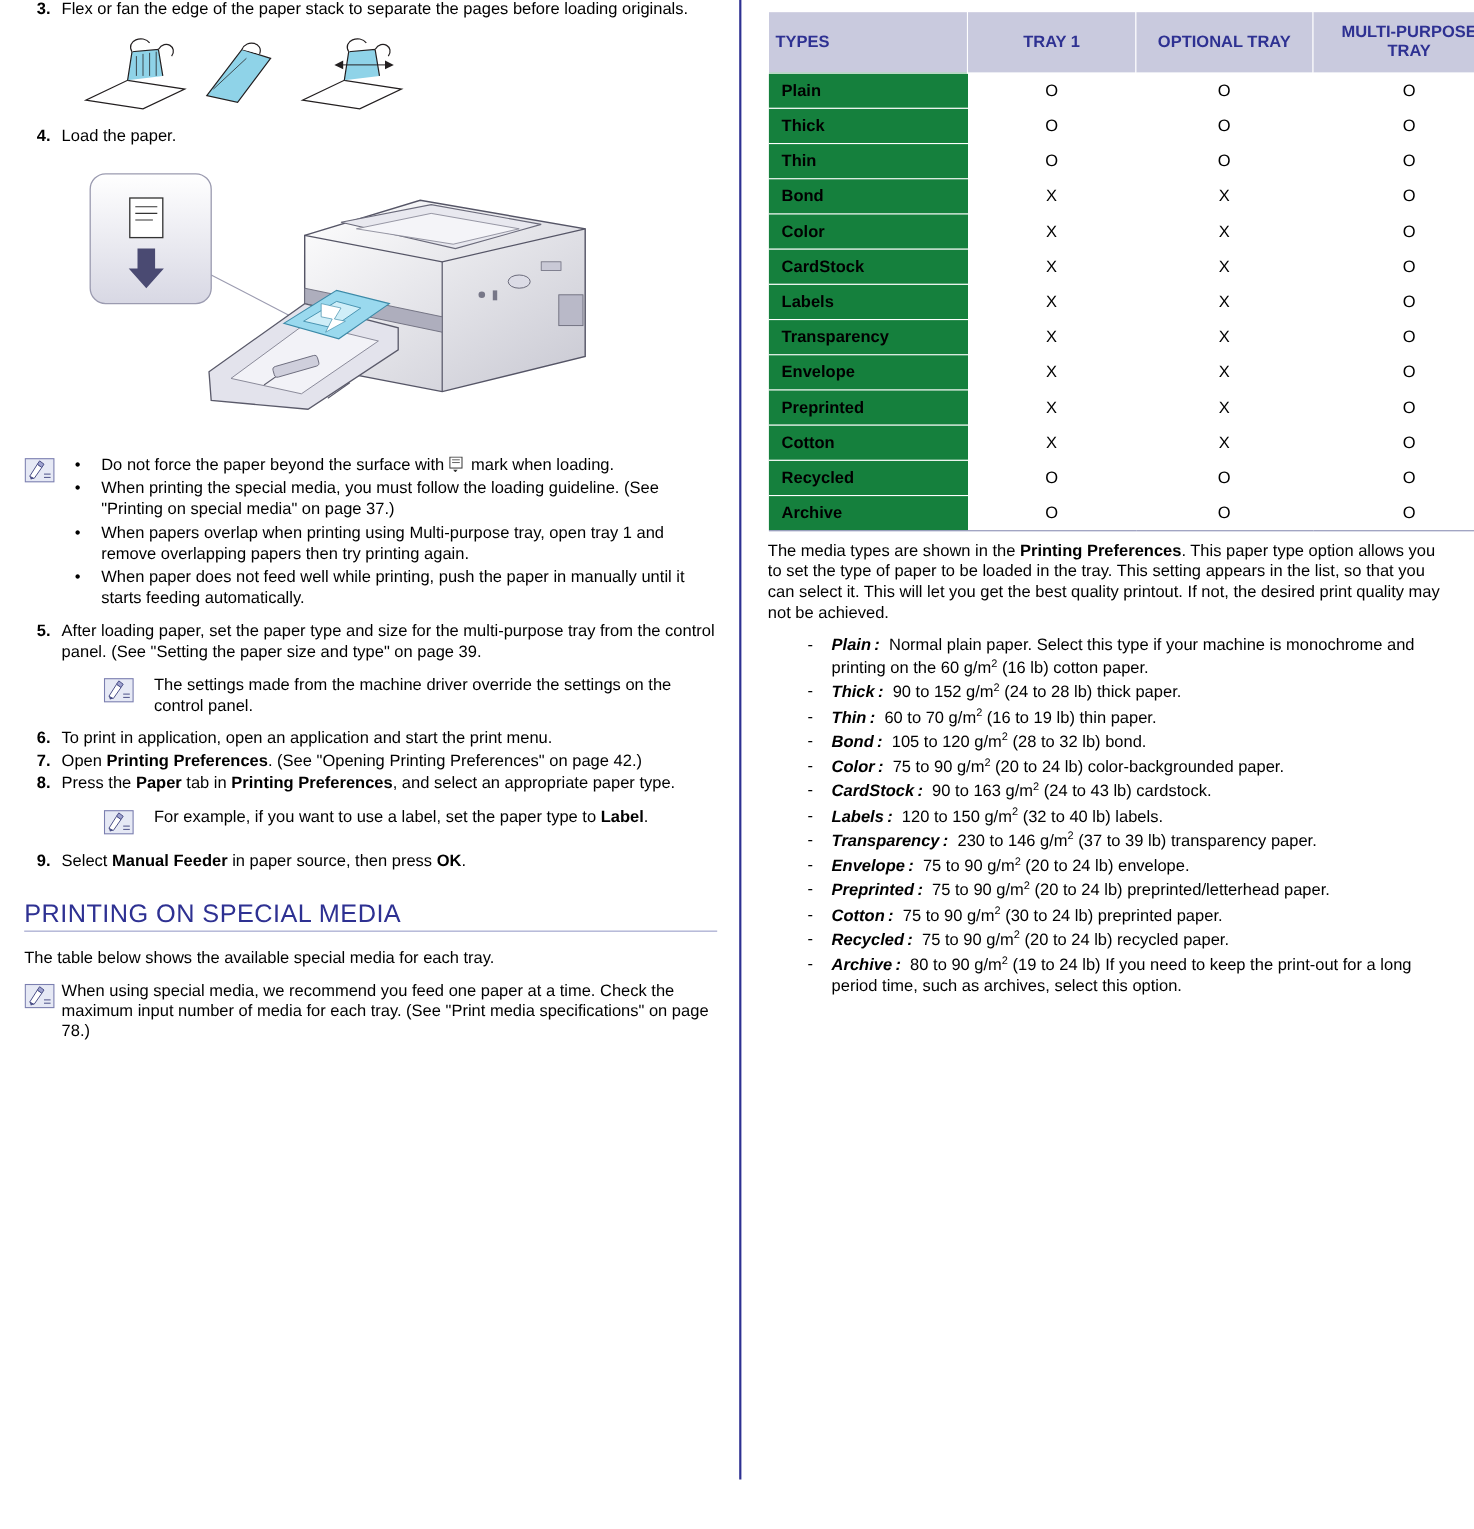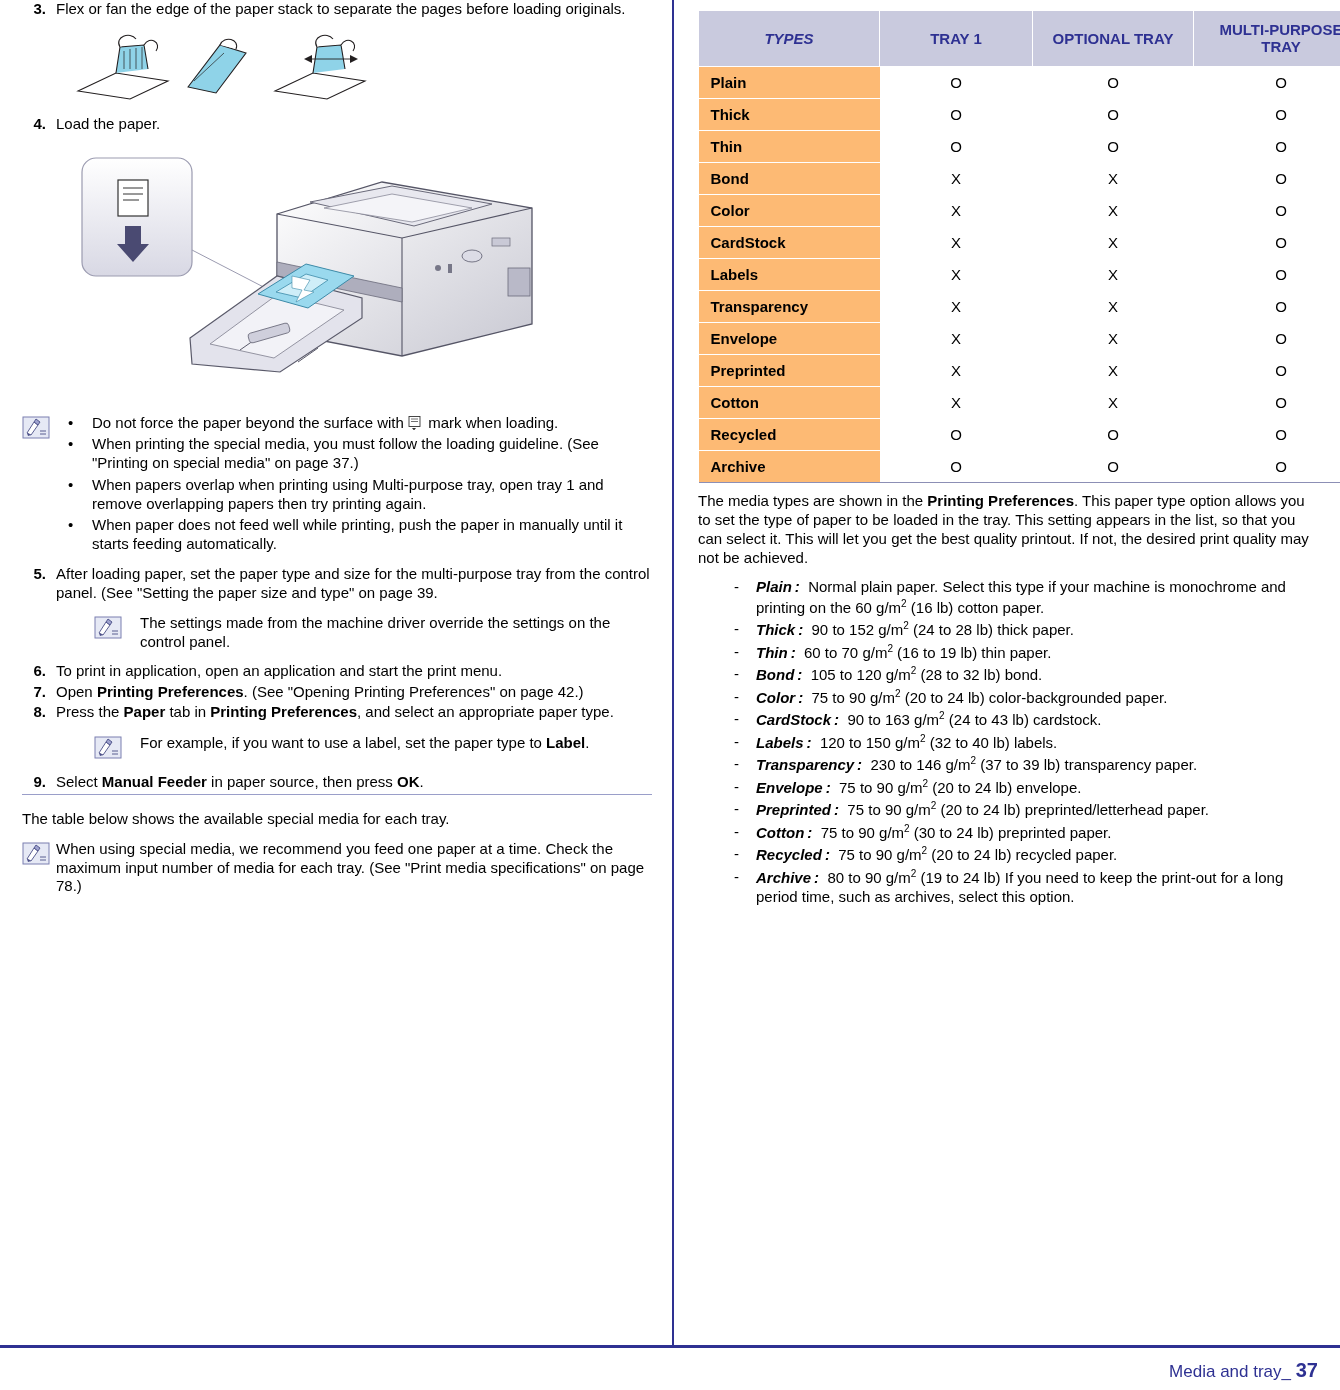--- a/index.html
+++ b/index.html
@@ -125,29 +125,29 @@
   table.media th {
     background: #c9cade;
     color: #2e3192;
     font-weight: bold;
     font-size: 15px;
     padding: 10px 6px;
     border: 1px solid #ffffff;
     text-align: center;
     line-height: 1.15;
   }
-  table.media th.first { text-align: center; font-style: italic; }
+  table.media th.first { text-align: left; }
   table.media td {
     border-bottom: 1px solid #ffffff;
     padding: 7px 6px;
     font-size: 15px;
     text-align: center;
   }
   table.media td.type {
-    background: #fdba74;
+    background: #15803d;
     text-align: left;
     font-weight: bold;
     padding-left: 12px;
   }
   table.media tr.last td { border-bottom: 1px solid #8c8fb5; }
   
   .deflist {
     margin-left: 36px;
     margin-top: 4px;
   }
@@ -375,20 +375,21 @@
       <div class="note-body"><span>For example, if you want to use a label, set the paper type to </span><b>Label</b><span>.</span></div>
     </div>
 
     <div class="step" style="margin-top:10px;">
       <div class="step-num">9.</div>
       <div class="step-body"><span>Select </span><b>Manual Feeder</b><span> in paper source, then press </span><b>OK</b><span>.</span></div>
     </div>
 
 
 
+    <div class="sec-head">PRINTING ON SPECIAL MEDIA</div>
     <div class="sec-rule"></div>
 
     <div class="body-para">The table below shows the available special media for each tray.</div>
 
     <div class="note" style="width:630px;">
       <div class="note-icon" style="flex:0 0 34px;width:34px;">
         <svg width="30" height="24" viewBox="0 0 30 24">
           <rect x="1" y="1" width="26" height="21" fill="#e6e9f5" stroke="#7b7fb0" stroke-width="1"></rect>
           <path d="M5 17 L12 6 L16 9 L9 19 Z" fill="#ffffff" stroke="#4a4e86" stroke-width="0.9"></path>
           <path d="M12 6 L14 3 L18 6 L16 9 Z" fill="#9ea2cf" stroke="#4a4e86" stroke-width="0.9"></path>
@@ -548,18 +549,14 @@
           <div class="deftext"><span class="term">Recycled :</span>&nbsp; <span>75 to 90 g/m</span><sup>2</sup><span> (20 to 24 lb) recycled paper.</span></div>
         </div>
       <div class="defrow">
           <div class="defdash">-</div>
           <div class="deftext"><span class="term">Archive :</span>&nbsp; <span>80 to 90 g/m</span><sup>2</sup><span> (19 to 24 lb) If you need to keep the print-out for a long period time, such as archives, select this option.</span></div>
         </div>
     </div>
 
   </div>
 
-  <div class="footer">
-    <div class="footer-bar"></div>
-    <div class="footer-text"><span>Media and tray_</span> <span class="pg">37</span></div>
-  </div>
 
 </div>
 
 </body></html>

